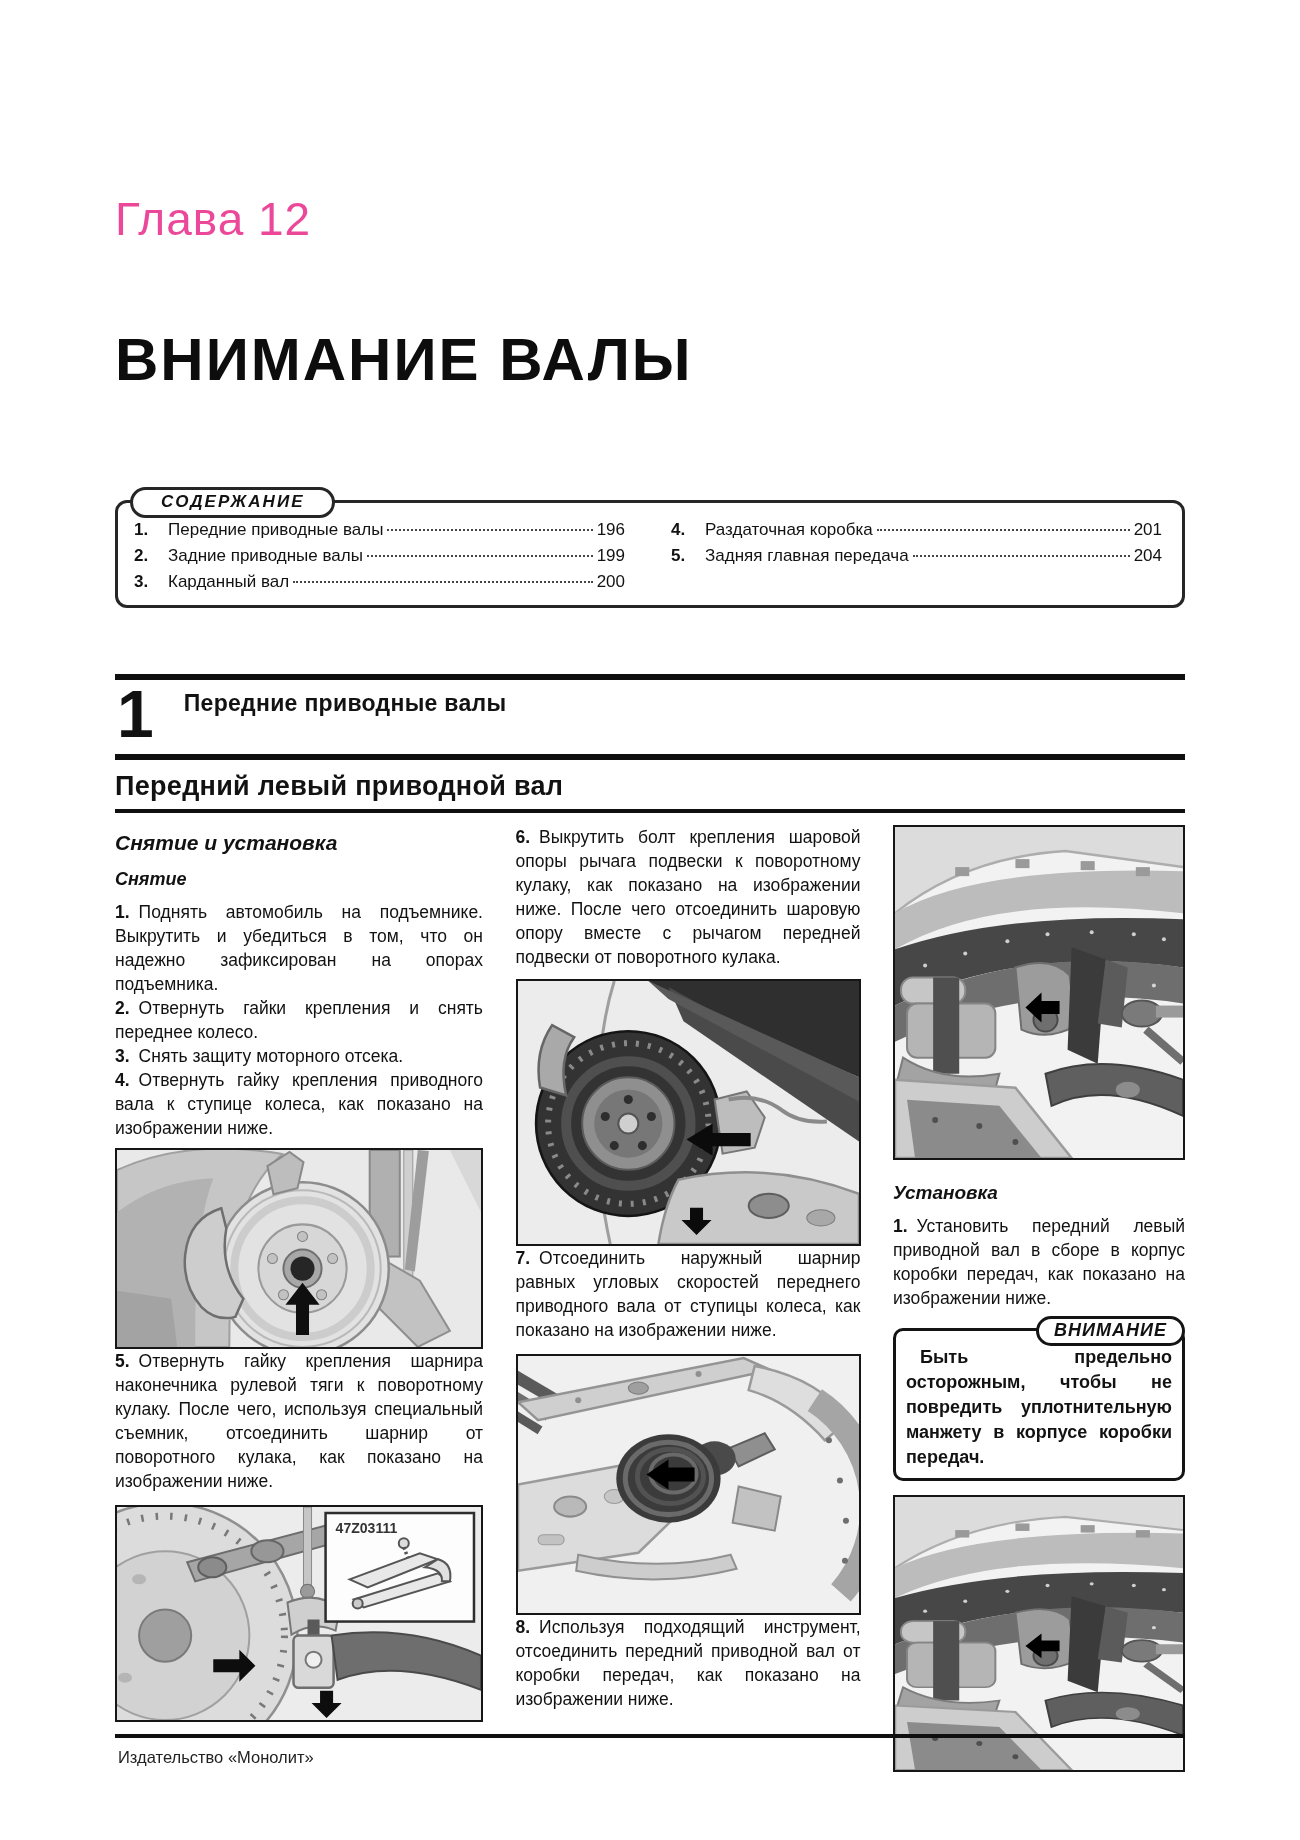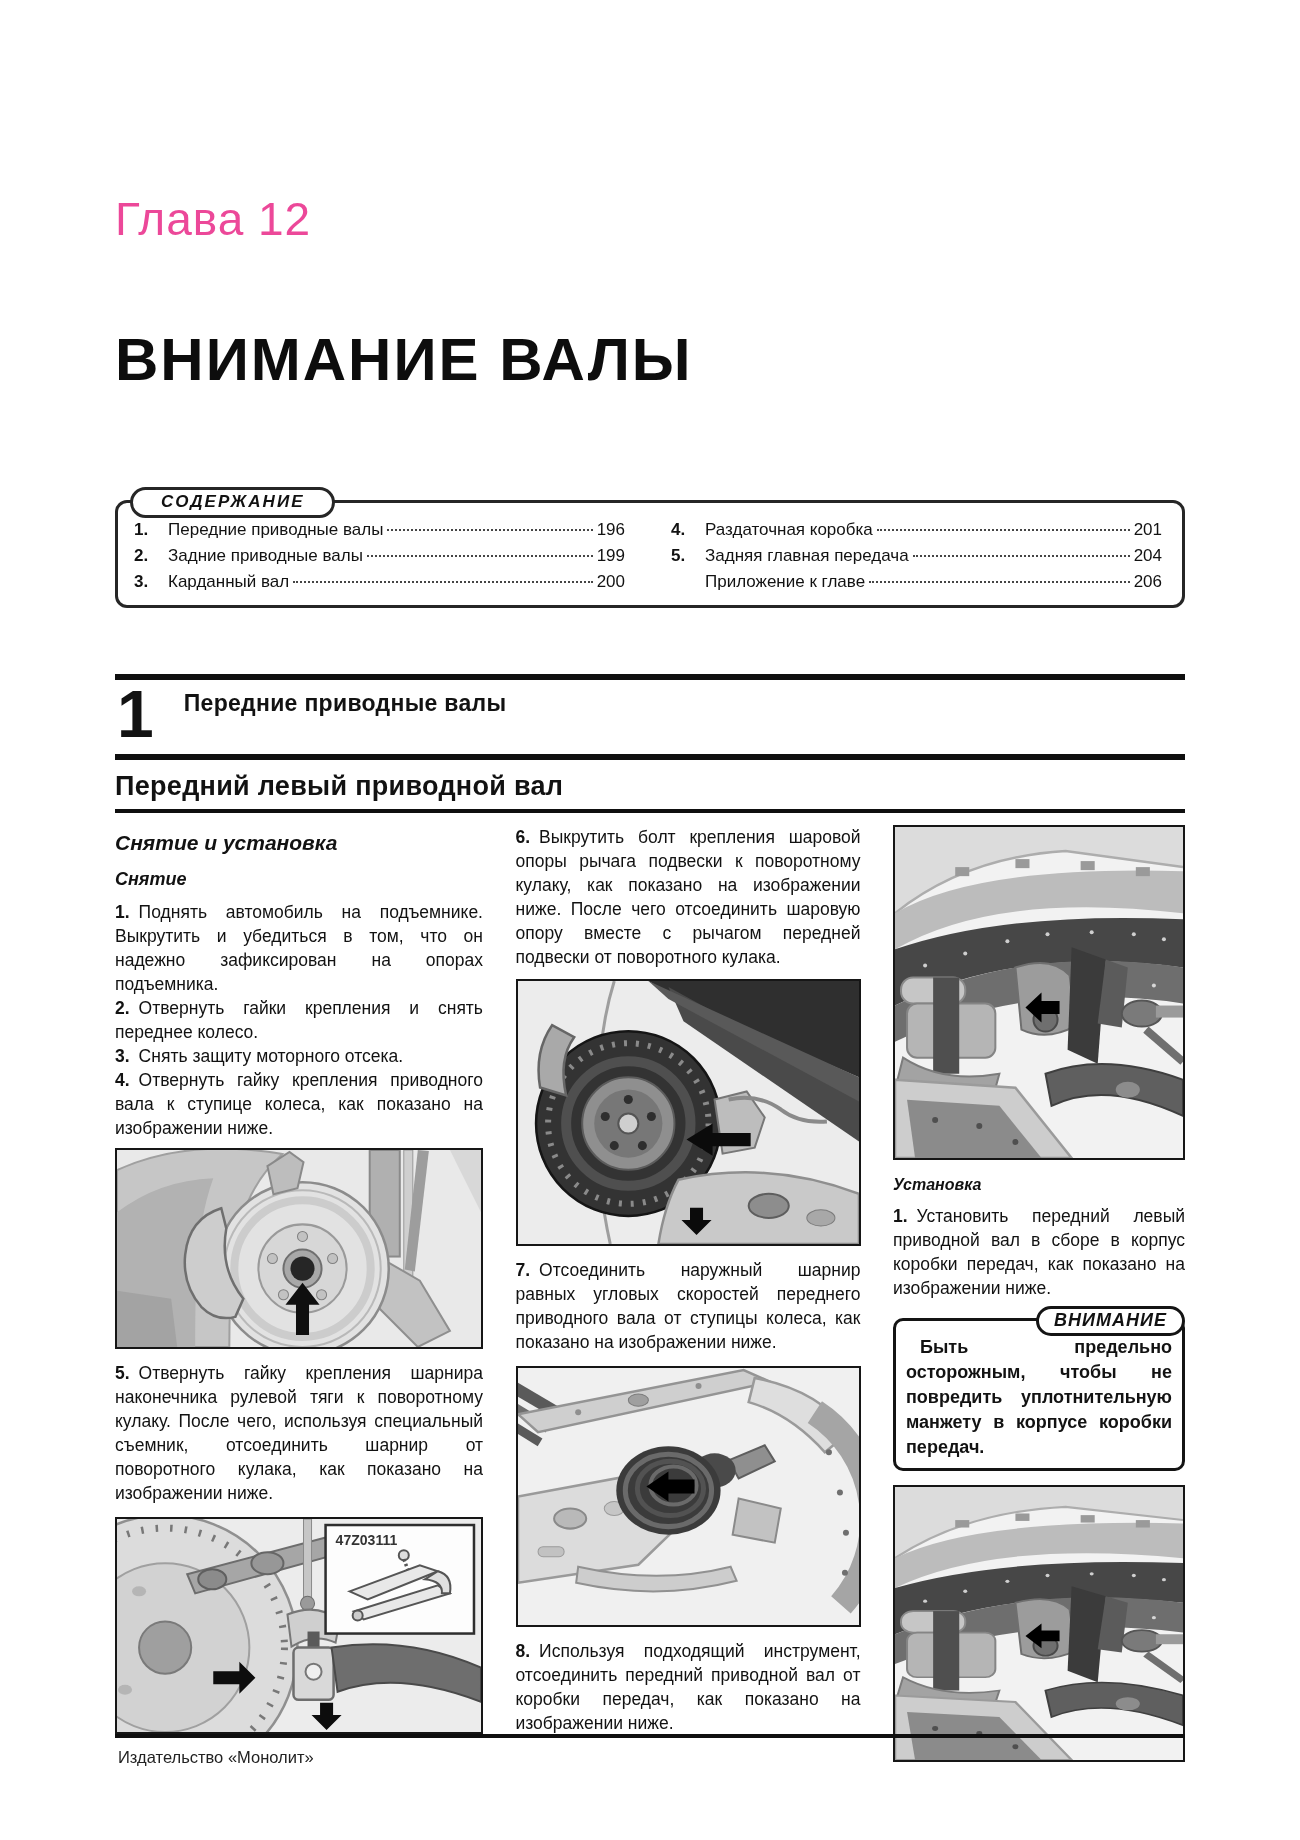--- a/index.html
+++ b/index.html
@@ -29,34 +29,34 @@
   .section-title{font-size:23px;font-weight:700;margin:6px 0 0 30px;letter-spacing:.3px;}
 
   .subsection{border-bottom:4px solid #0f0f0f;padding:11px 0 7px;font-size:27px;font-weight:700;letter-spacing:.3px;}
 
   
   .cols{display:flex;justify-content:space-between;margin-top:12px;align-items:flex-start;}
   .col-a{width:368px;} .col-b{width:345px;} .col-c{width:292px;}
 
   .run-head{font-size:21px;font-weight:700;font-style:italic;margin:6px 0 14px;}
   .run-sub{font-size:18px;font-weight:700;font-style:italic;margin:0 0 10px;}
-  .install-head{font-size:16px;font-weight:700;font-style:italic;margin:16px 0 10px;}
+  .install-head{font-size:19px;font-weight:700;font-style:italic;margin:22px 0 10px;}
 
   .step{font-size:17.5px;line-height:24px;text-align:justify;margin:0;}
   .step .n{font-weight:700;margin-right:9px;}
 
   .fig{border:2.5px solid #161616;background:#fff;box-sizing:border-box;}
   .fig svg{display:block;width:100%;height:100%;}
   .fig-a1{height:201px;margin-top:8px;}
   .fig-a2{height:217px;margin-top:12px;}
   .fig-b1{height:267px;margin-top:10px;}
   .fig-b2{height:261px;margin-top:12px;}
   .fig-c1{height:335px;}
   .fig-c2{height:277px;margin-top:14px;}
-  .mt12{margin-top:12px;}
+  .mt12{}
 
   
   .warn-box{position:relative;border:3px solid #141414;border-radius:10px;margin-top:18px;padding:12px 10px 8px;}
   .warn-tab{position:absolute;top:-15px;right:-3px;background:#fff;border:3px solid #141414;border-radius:15px;
             padding:1px 15px 2px;font-size:18px;font-weight:700;font-style:italic;letter-spacing:1px;}
   .warn-text{font-size:18px;line-height:25px;font-weight:700;text-align:justify;
              text-indent:14px;margin:2px 0 0;}
 
   
   .footer-rule{position:absolute;left:115px;width:1070px;top:1734px;border-top:4.5px solid #0f0f0f;}
@@ -99,26 +99,20 @@
             <span class="toc-num">4.</span>
             <span class="toc-label">Раздаточная коробка</span>
             <span class="toc-dots"></span>
             <span class="toc-page">201</span>
           </div>
           <div class="toc-row">
             <span class="toc-num">5.</span>
             <span class="toc-label">Задняя главная передача</span>
             <span class="toc-dots"></span>
             <span class="toc-page">204</span>
-          </div>
-          <div class="toc-row">
-            <span class="toc-num"></span>
-            <span class="toc-label">Приложение к главе</span>
-            <span class="toc-dots"></span>
-            <span class="toc-page">206</span>
           </div>
         </div>
       </div>
     </div>
 
     <div class="section-band">
       <div class="section-num">1</div>
       <div class="section-title">Передние приводные валы</div>
     </div>
 

